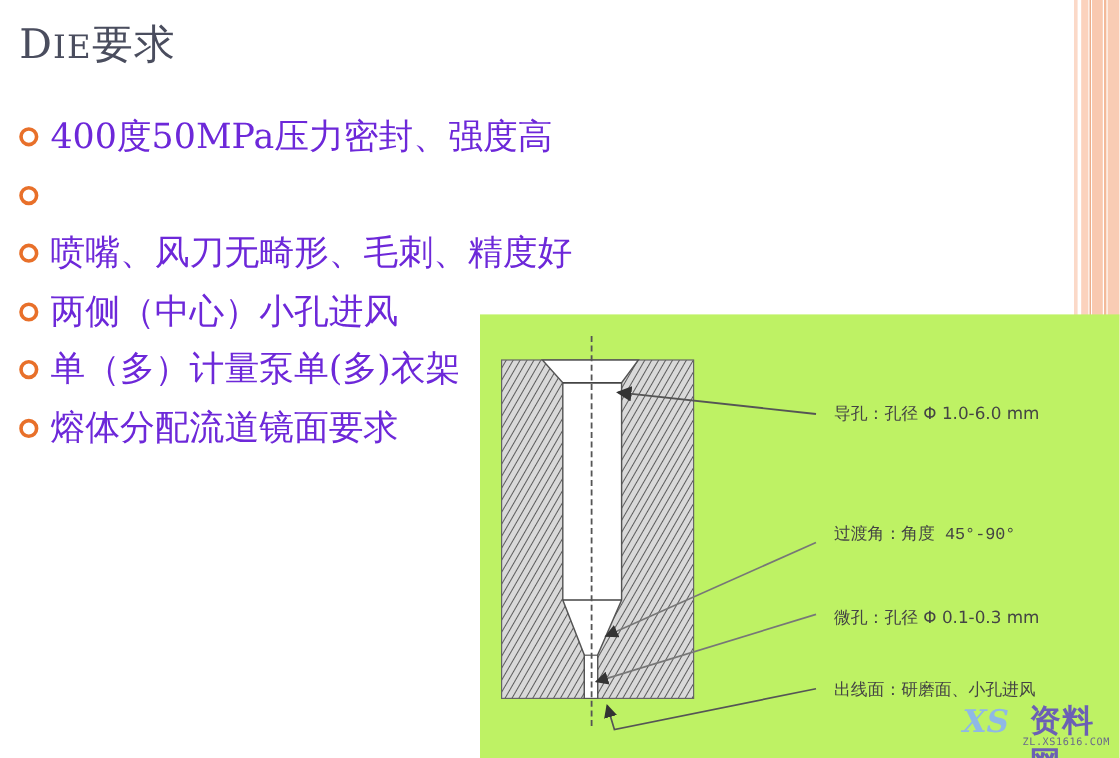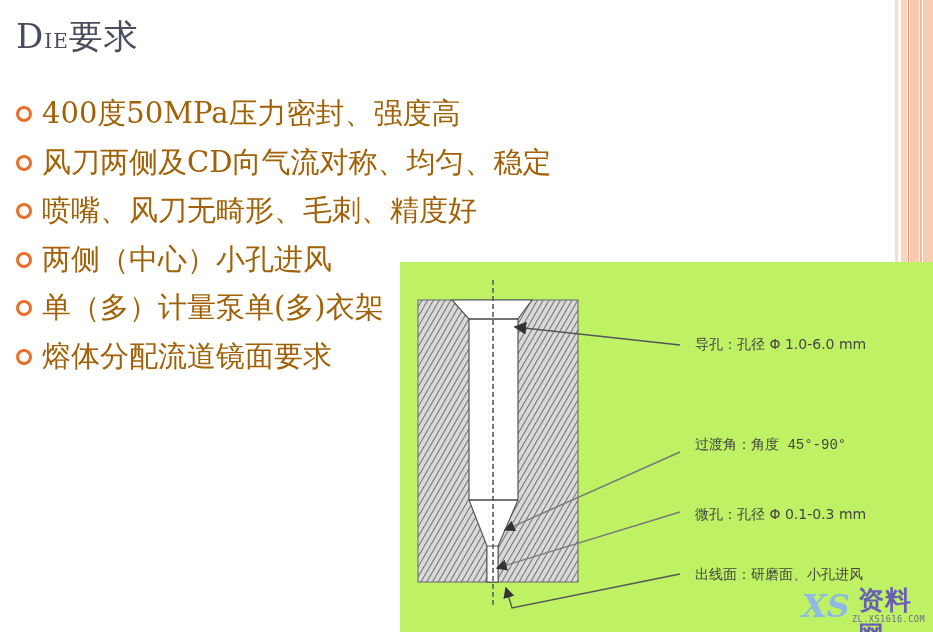--- a/index.html
+++ b/index.html
@@ -6,25 +6,25 @@
   body {
     width: 933px; height: 632px; position: relative; overflow: hidden;
     background: #ffffff;
     font-family: "DejaVu Serif", "Liberation Serif", serif;
   }
   .title {
     position: absolute; left: 16px; top: 14px;
     font-size: 34px; color: #4a4d5e; letter-spacing: 1px;
     font-family: "DejaVu Serif", "Liberation Serif", serif;
   }
-  .title .small-caps { font-size: 20px; }
+  .title .small-caps { font-size: 27px; }
   .bullets { position: absolute; left: 16px; top: 90px; margin: 0; padding: 0; list-style: none; }
   .bullet-item {
     display: flex; align-items: center; height: 48.5px;
-    font-size: 29px; color: #a16207; white-space: nowrap;
+    font-size: 29px; color: #6d28d9; white-space: nowrap;
   }
   .bullet-dot {
     width: 10px; height: 10px; border-radius: 50%;
     border: 3.5px solid #e8702a; margin-right: 10px; flex: none;
     background: #fff;
   }
   .stripes {
     position: absolute; right: 0; top: 0; width: 40px; height: 632px;
   }
   .stripe { position: absolute; top: 0; height: 100%; }
@@ -42,21 +42,21 @@
   .wm-main {
     position: absolute; left: 58px; top: 0px; font-family: "DejaVu Sans", sans-serif;
     font-size: 26px; font-weight: bold; color: #6b5fb5; letter-spacing: 1px;
   }
   .wm-sub {
     position: absolute; left: 52px; top: 31px; font-family: "DejaVu Sans Mono", monospace;
     font-size: 8.5px; color: #6a6a8a; letter-spacing: 0.5px;
   }
   .wm-logo {
     position: absolute; left: 2px; top: 4px; font-family: "DejaVu Serif", serif;
-    font-style: italic; font-size: 32px; color: #8fb8e6; font-weight: bold;
+    font-style: italic; font-size: 26px; color: #8fb8e6; font-weight: bold;
   }
 </style>
 </head>
 <body>
 
 <div class="stripes">
   <div class="stripe" style="left:2px;width:3px;background:#fbd9c8;"></div>
   <div class="stripe" style="left:8px;width:6px;background:#fbd2bd;"></div>
   <div class="stripe" style="left:15px;width:1px;background:#e69a6e;"></div>
   <div class="stripe" style="left:17px;width:9px;background:#f9c9b0;"></div>
@@ -68,21 +68,20 @@
   <span>D</span><span class="small-caps">IE</span><span>要求</span>
 </div>
 
 <ul class="bullets">
   <li class="bullet-item">
       <span class="bullet-dot"></span>
       <span>400度50MPa压力密封、强度高</span>
     </li>
   <li class="bullet-item">
       <span class="bullet-dot"></span>
-      <span>风刀两侧及CD向气流对称、均匀、稳定</span>
     </li>
   <li class="bullet-item">
       <span class="bullet-dot"></span>
       <span>喷嘴、风刀无畸形、毛刺、精度好</span>
     </li>
   <li class="bullet-item">
       <span class="bullet-dot"></span>
       <span>两侧（中心）小孔进风</span>
     </li>
   <li class="bullet-item">

